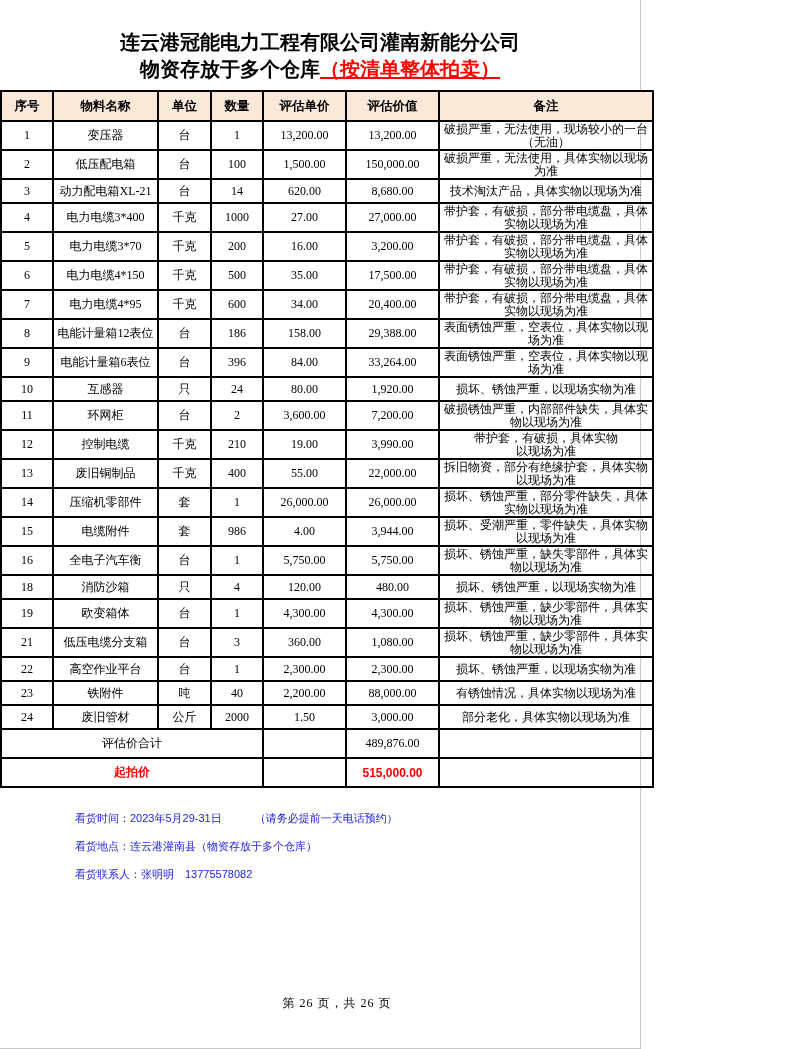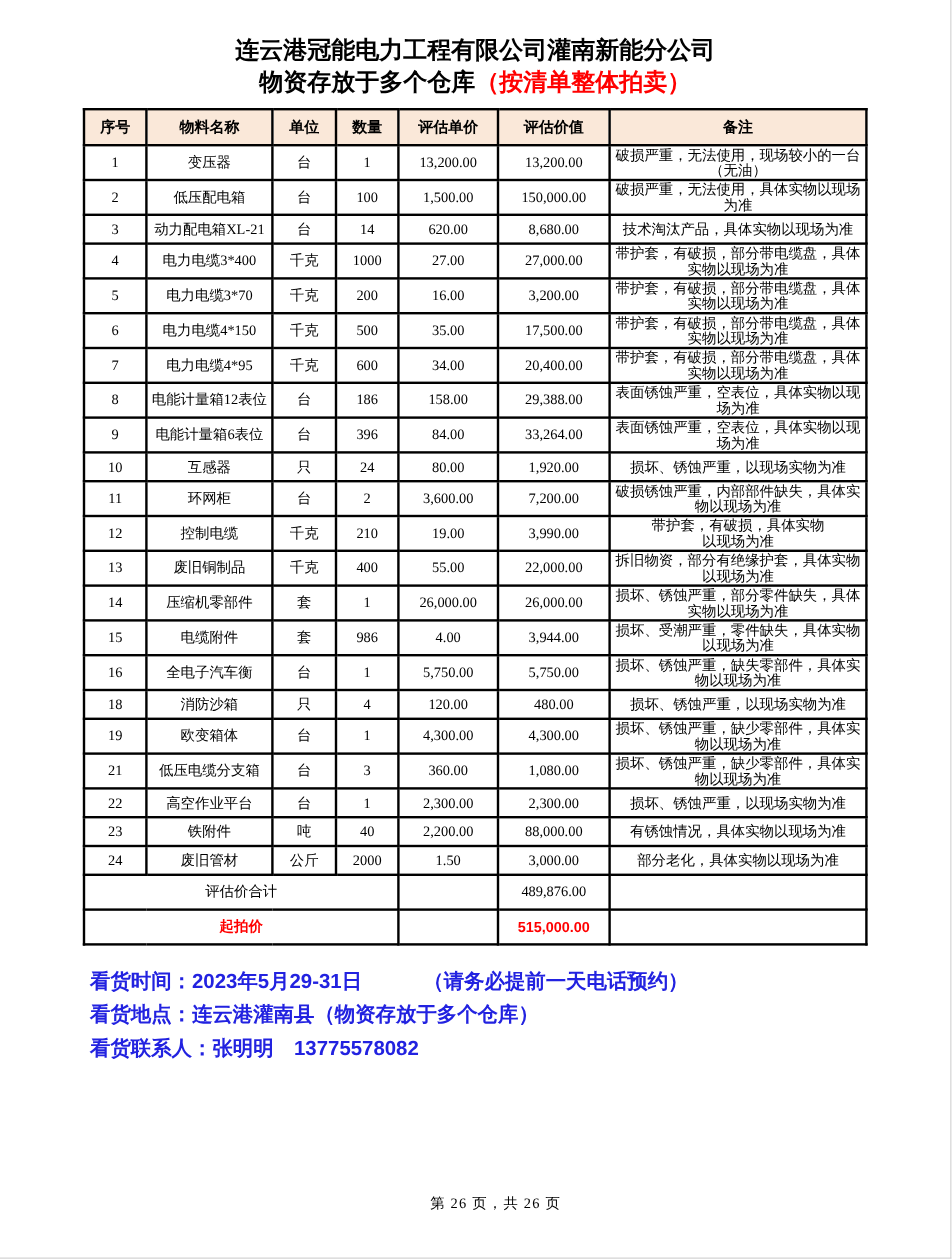--- a/index.html
+++ b/index.html
@@ -1,28 +1,28 @@
 <!DOCTYPE html>
 <html style="--header_bg: #fae8d9; --red: #ff0000; --blue: #2222e0;"><head>
 <meta charset="utf-8">
 <style>
   html,body{margin:0;padding:0;background:#ffffff;}
   .page{
-    width:793px;height:1049px;position:relative;background:#fff;
+    width:641px;height:1049px;position:relative;background:#fff;
     box-sizing:border-box;
     border-right:1px solid #c9c9c9;border-bottom:1px solid #c9c9c9;
     font-family:"Liberation Serif","DejaVu Serif",serif;
     color:#000;
   }
   .titles{padding-top:29px;text-align:center;}
   .title-line{
     font-family:"Liberation Sans","DejaVu Sans",sans-serif;
     font-weight:bold;font-size:20px;line-height:27px;color:#000;
   }
-  .red{color:var(--red,#ff0000);}
+  .red{color:var(--red,#ff0000);text-decoration:underline;}
   table.materials{
     border-collapse:collapse;table-layout:fixed;width:652px;
     margin:7px auto 0 auto;
   }
   table.materials th, table.materials td{
     border:2px solid #000;text-align:center;vertical-align:middle;
     padding:1px 3px;overflow:hidden;
   }
   table.materials th{
     background:var(--header_bg,#fae8d9);
@@ -38,22 +38,22 @@
     font-family:"Liberation Sans","DejaVu Sans",sans-serif;
   }
   .start-value{
     color:var(--red,#ff0000);font-weight:bold;font-size:12.5px;
     font-family:"Liberation Sans","DejaVu Sans",sans-serif;
     margin-top:45px;
   }
   .notice{margin:16px 0 0 75px;}
   .notice-line{
     font-family:"Liberation Sans","DejaVu Sans",sans-serif;
-    font-weight:bold;color:var(--blue,#2222e0);
-    font-size:17px;line-height:28px;white-space:pre-wrap;
+    font-weight:normal;color:var(--blue,#2222e0);
+    font-size:11px;line-height:28px;white-space:pre-wrap;
   }
   .pagenum{
     position:absolute;bottom:36px;left:0;width:100%;
     text-align:center;font-size:12px;letter-spacing:1px;margin-left:17px;
   }
 </style>
 </head>
 <body>
 
 <div class="page">

